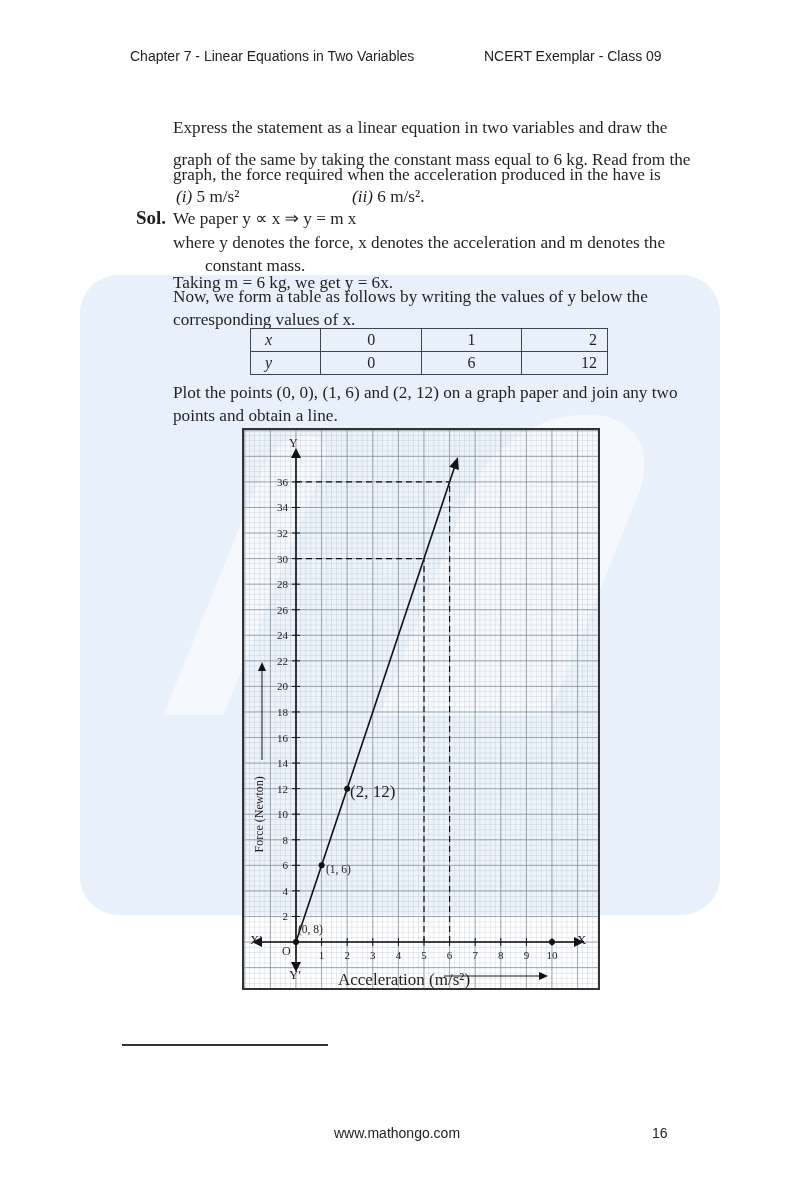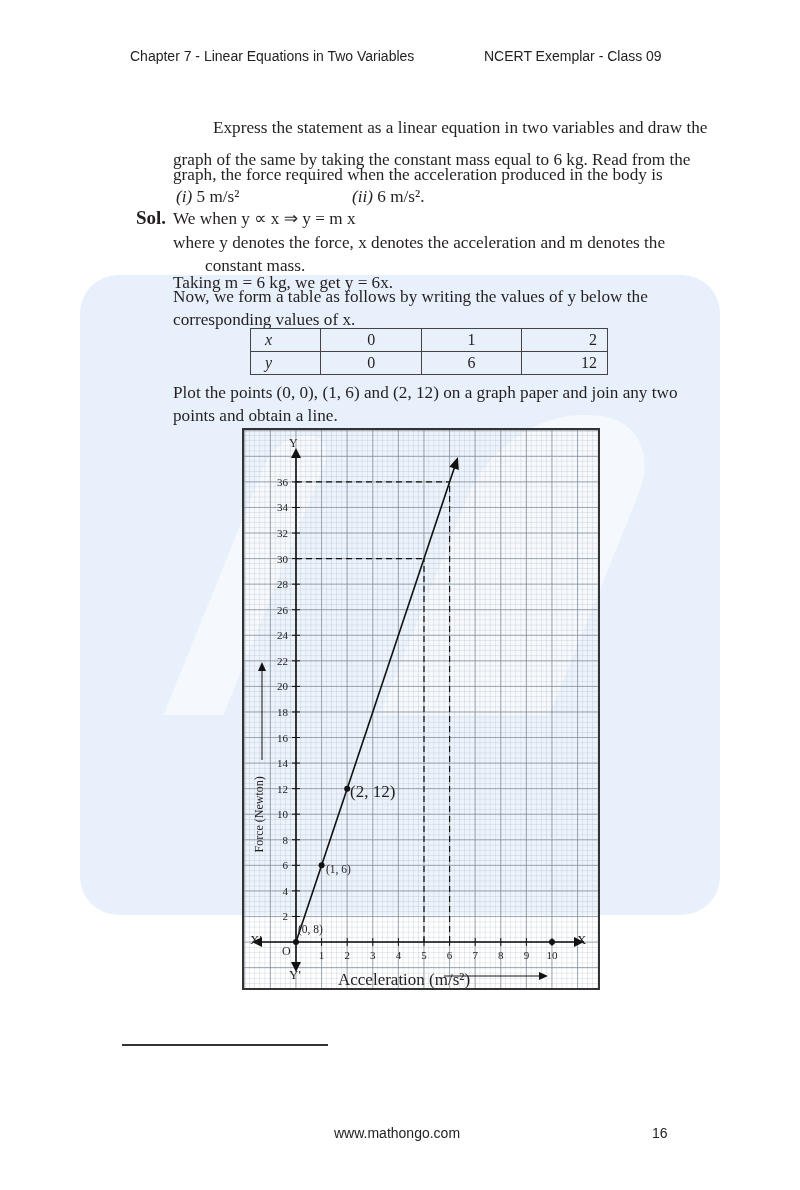--- a/index.html
+++ b/index.html
@@ -26,34 +26,34 @@
 <body>
 
 <div class="abs hdr" style="left:130px;">Chapter 7 - Linear Equations in Two Variables</div>
 <div class="abs hdr" style="left:484px;">NCERT Exemplar - Class 09</div>
 
 <div class="watermark-box">
   <div class="wm-shape" style="left:140px; top:160px; width:60px; height:280px; border-radius:30px 30px 0 0; transform:skewX(-22deg); background:#f5f8fd;"></div>
   <div class="wm-shape" style="left:360px; top:140px; width:170px; height:300px; border-radius:80px 80px 0 0; transform:skewX(-22deg); background:#f5f8fd;"></div>
 </div>
 
-<div class="txt" style="top:116px;margin-left:40px;">Express the statement as a linear equation in two variables and draw the</div>
+<div class="txt" style="top:116px;">Express the statement as a linear equation in two variables and draw the</div>
 <div class="txt" style="top:139.5px;margin-top:8px;">graph of the same by taking the constant mass equal to 6 kg. Read from the</div>
-<div class="txt" style="top:163px;">graph, the force required when the acceleration produced in the body is</div>
+<div class="txt" style="top:163px;">graph, the force required when the acceleration produced in the have is</div>
 <div class="txt" style="top:185px; left:176px;">
   <i>(i)</i>
   <span>5 m/s²</span>
 </div>
 <div class="txt" style="top:185px; left:352px; width:200px;">
   <i>(ii)</i>
   <span>6 m/s².</span>
 </div>
 
 <div class="sol" style="top:207px;">Sol.</div>
-<div class="txt" style="top:207px; font-style:normal;">We when  y ∝ x  ⇒  y = m x</div>
+<div class="txt" style="top:207px; font-style:normal;">We paper  y ∝ x  ⇒  y = m x</div>
 <div class="txt" style="top:230.5px;">where y denotes the force, x denotes the acceleration and m denotes the</div>
 <div class="txt" style="top:254px;margin-left:32px;">constant  mass.</div>
 <div class="txt" style="top:259px; top:260px;"></div>
 
 <div class="txt" style="top:271px;">Taking m = 6 kg, we get y = 6x.</div>
 
 <div class="txt" style="top:285px;"></div>
 <div class="txt" style="top:285px;">Now, we form a table as follows by writing the values of y below the</div>
 <div class="txt" style="top:308px;">corresponding values of x.</div>
 

